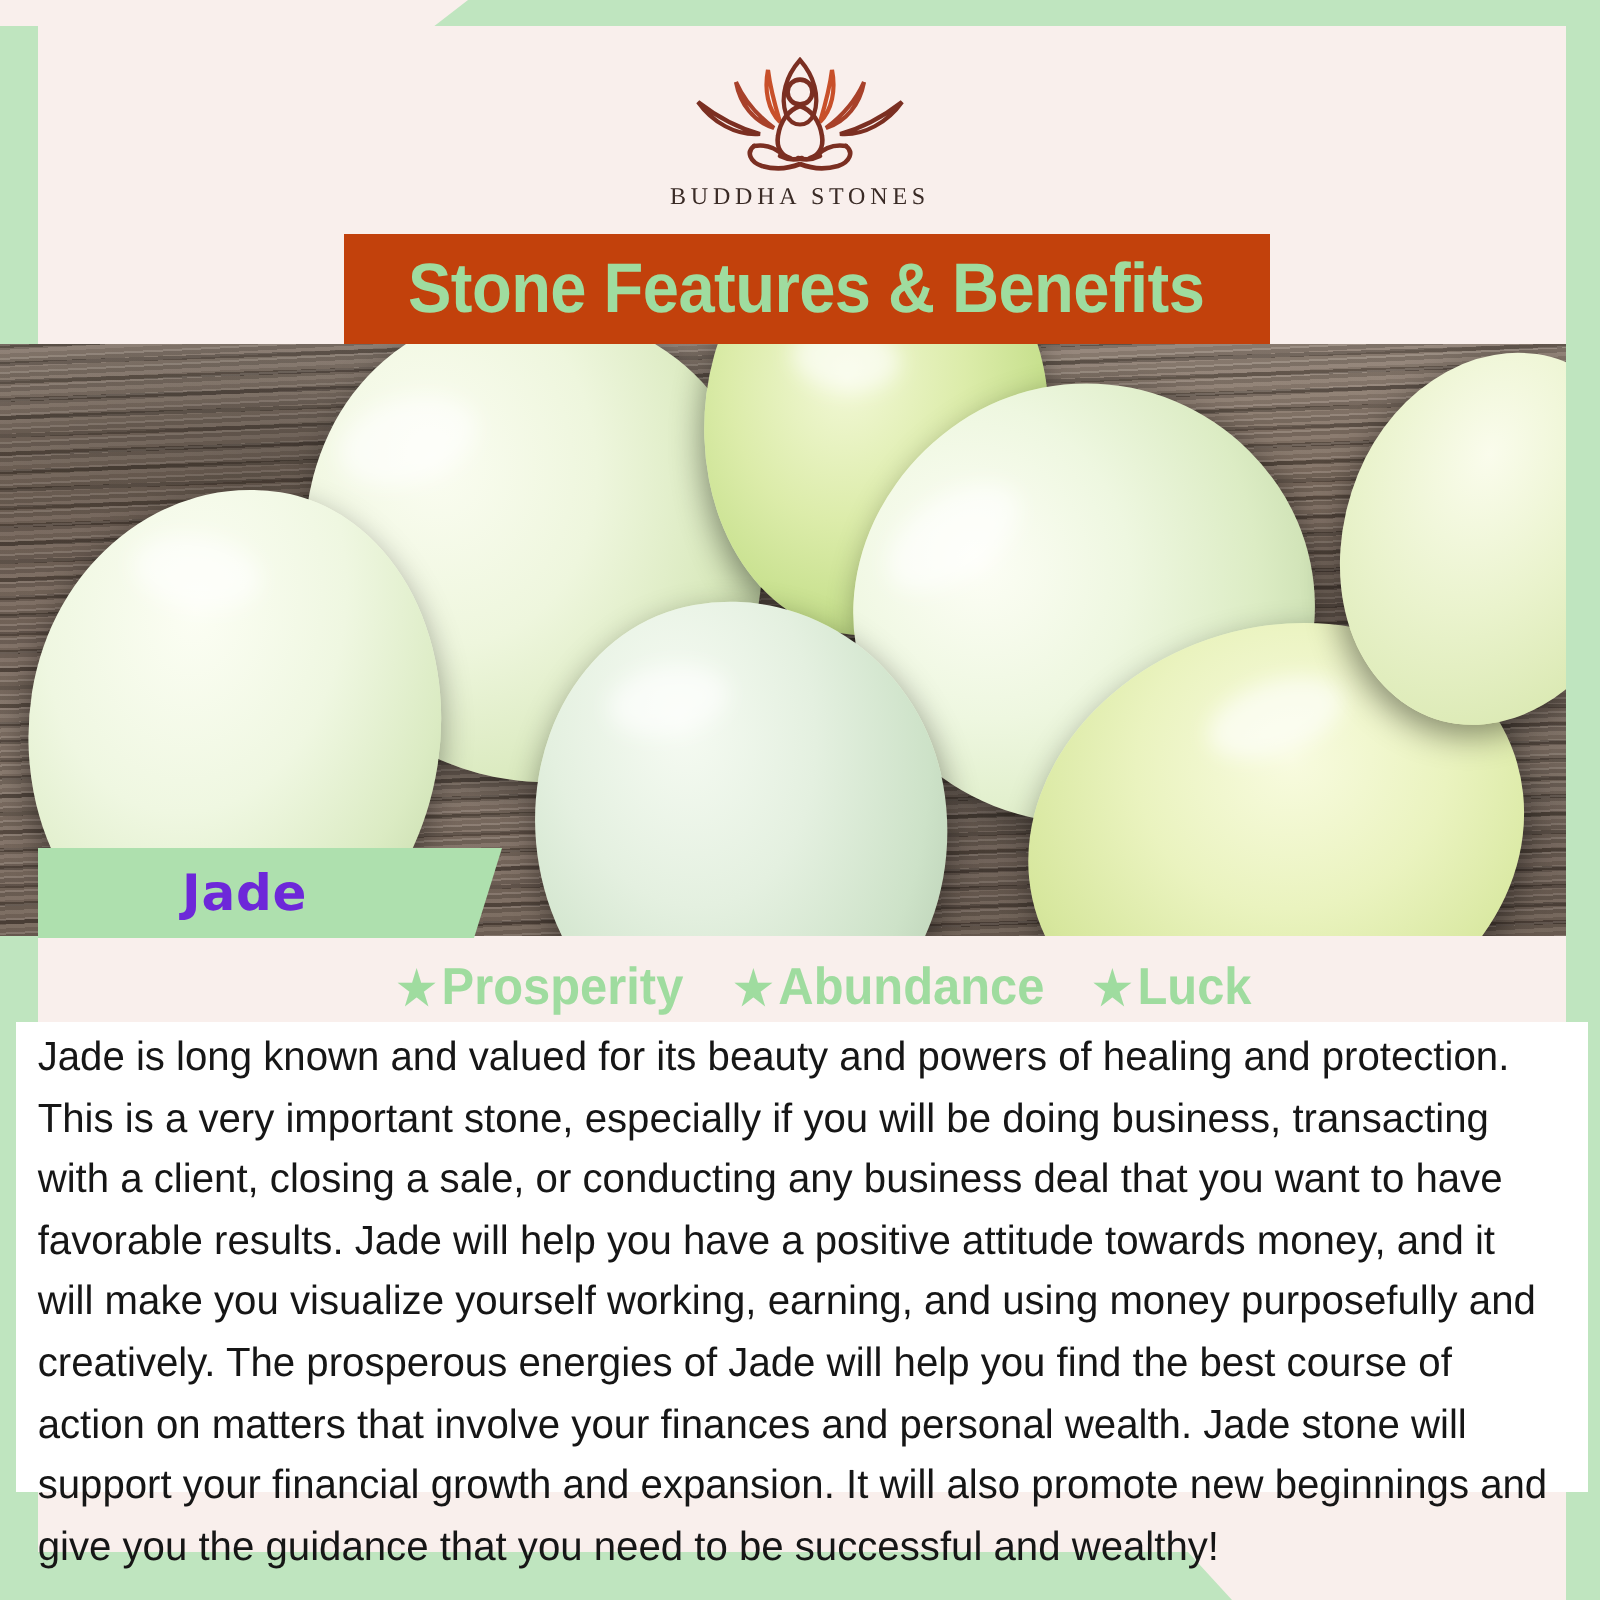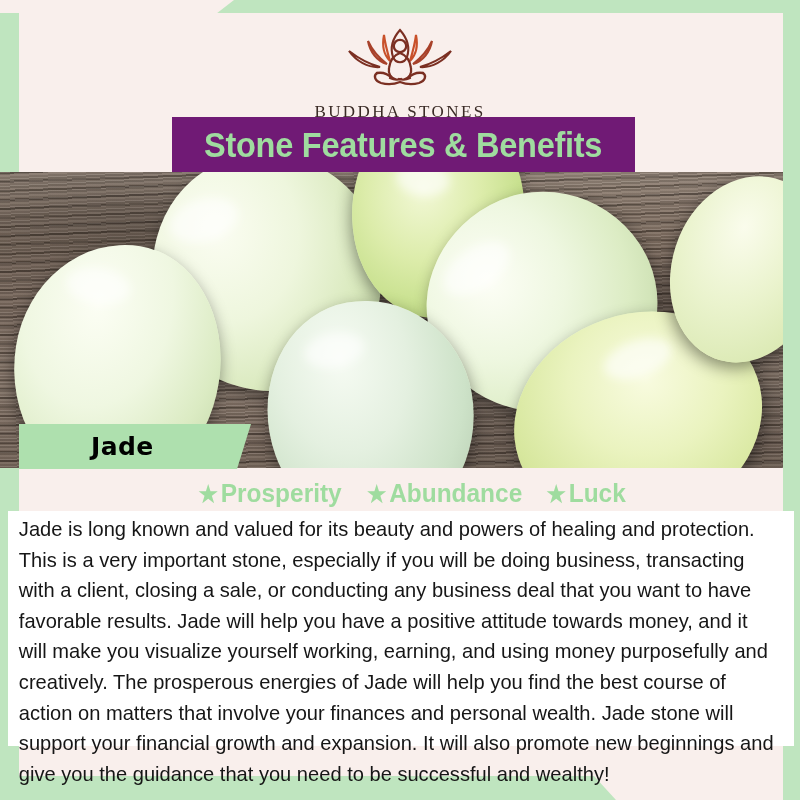--- a/index.html
+++ b/index.html
@@ -42,34 +42,34 @@
     background:#f9efec;
   }
 
   
   #logo-block{
     position:absolute;top:22px;left:0;width:800px;
     text-align:center;z-index:6;
   }
   #logo-mark{display:block;margin:0 auto;}
   #logo-wordmark{
-    margin-top:14px;
+    margin-top:3px;
     font-family:"Liberation Serif", serif;
-    font-size:17px;
+    font-size:12px;
     letter-spacing:2.4px;
     color:#3a2b26;
     font-weight:400;
   }
 
   
   #title-banner{
     position:absolute;
     top:117px;left:172px;
     width:463px;height:55px;
-    background:#701a75;
+    background:#c2410c;
     z-index:7;
     display:flex;align-items:center;justify-content:center;text-align:right;
   }
   #title-text{
     font-family:"Liberation Sans Narrow","Liberation Sans", sans-serif;
     font-weight:bold;
     font-size:35px;
     letter-spacing:-0.3px;
     color:#9fdc9f;
     transform:scaleX(0.93);
@@ -124,21 +124,21 @@
     background:#aee0ae;
     z-index:8;
     clip-path:polygon(0 0, 232px 0, 218px 45px, 0 45px);
     display:flex;align-items:center;
   }
   #jade-text{
     margin-left:72px;
     font-family:"DejaVu Sans", sans-serif;
     font-weight:bold;
     font-size:25px;
-    color:#000000;
+    color:#6d28d9;
     letter-spacing:0.4px;
   }
 
   
   #content{
     position:absolute;
     top:468px;left:19px;
     width:764px;height:308px;
     background:#f9efec;
     z-index:6;

